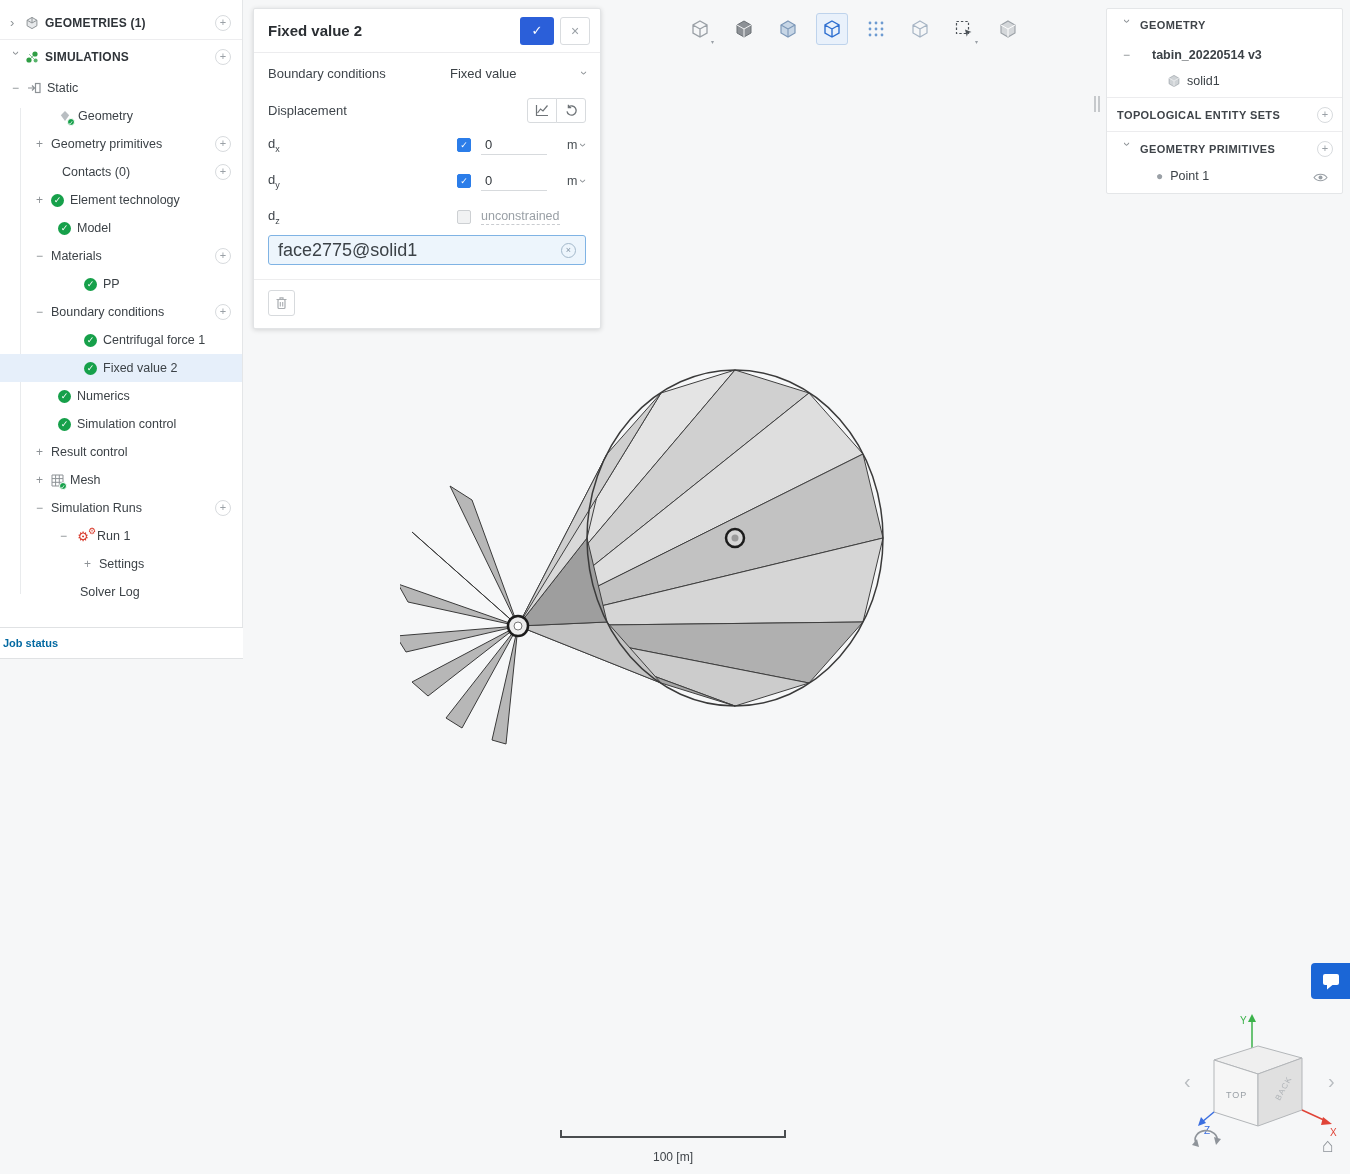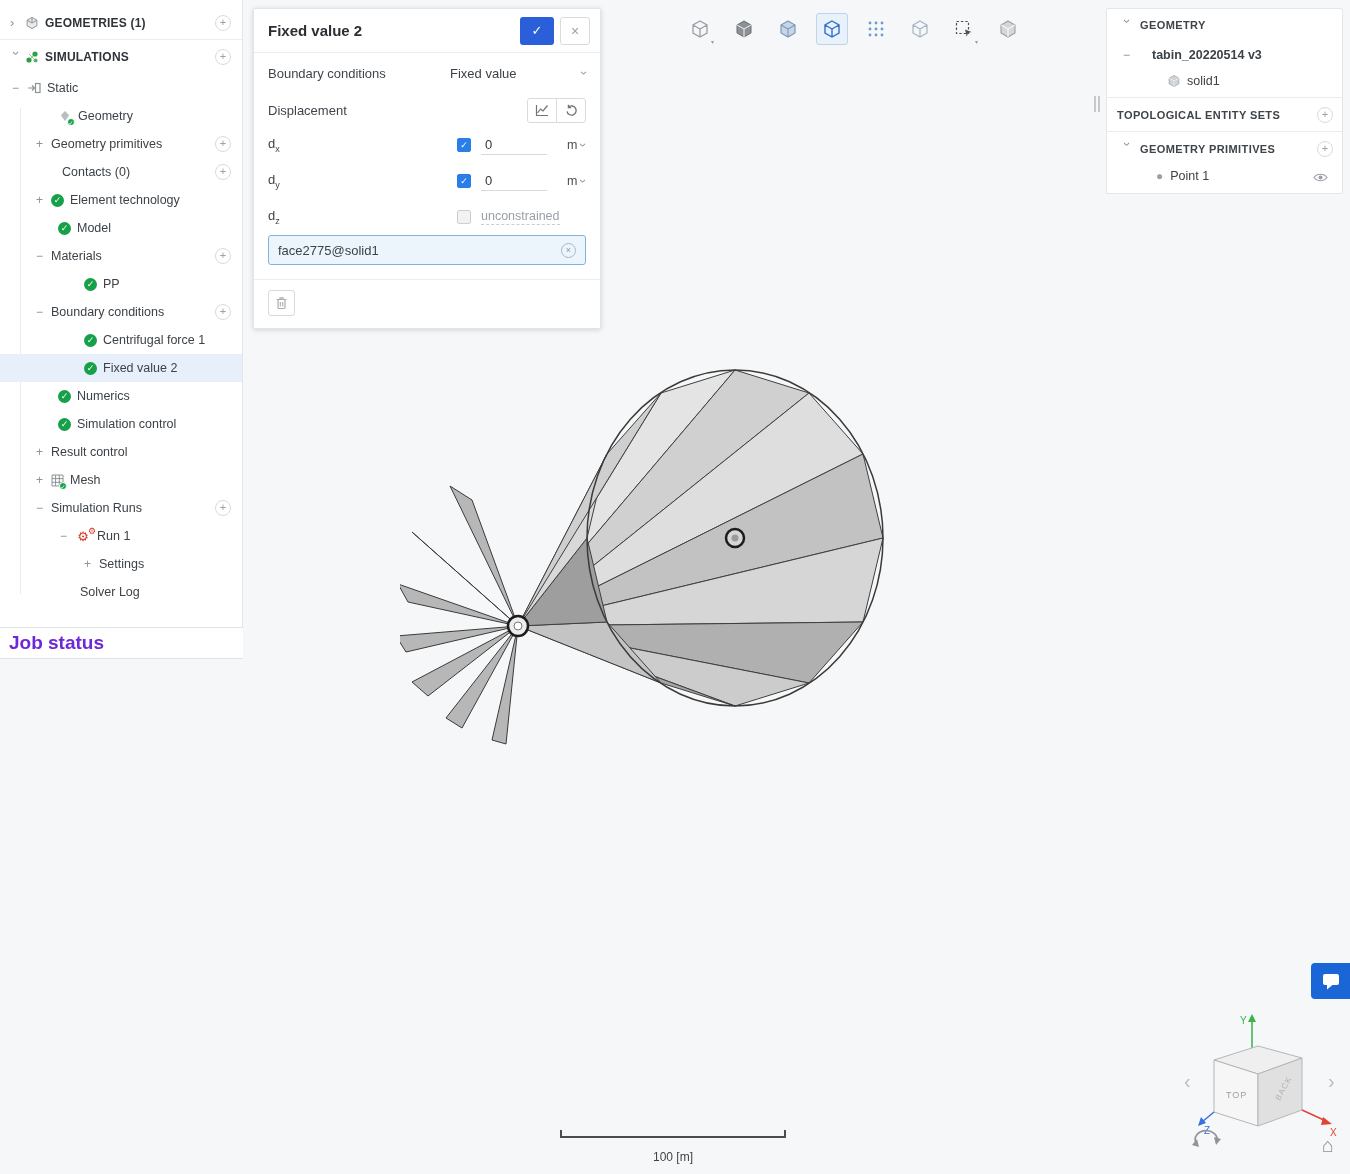--- a/index.html
+++ b/index.html
@@ -21,21 +21,21 @@
   .chev { color:#8d9296; font-size:13px; width:15px; flex:0 0 auto; display:inline-block; }
   .chev.down { transform:rotate(90deg); width:13px; margin-right:2px; }
   .lbl { white-space:nowrap; }
   .icon { display:inline-flex; align-items:center; justify-content:center; margin-right:6px; position:relative; flex:0 0 auto; }
   .chkic { width:13px; height:13px; border-radius:50%; background:#16a04a; color:#fff; font-size:9px; line-height:13px; display:inline-flex; align-items:center; justify-content:center; margin-right:6px; flex:0 0 auto; }
   .badge { position:absolute; right:-3px; bottom:-3px; width:8px; height:8px; border-radius:50%; background:#16a04a; color:#fff; font-size:6px; line-height:8px; text-align:center; border:1px solid #fff; }
   .addbtn { position:absolute; right:11px; top:50%; transform:translateY(-50%); width:16px; height:16px; border:1px solid #d8dbde; border-radius:50%; color:#9aa0a6; font-size:11px; line-height:13px; text-align:center; background:#fff; }
   .gear { color:#d8392b; font-size:13px; line-height:13px; }
   .gear-sm { position:absolute; font-size:9px; right:-5px; top:-4px; color:#d8392b; }
   .geo-divider { border-bottom:1px solid #ededef; }
-  .job-status { position:absolute; left:0; bottom:0; width:243px; height:32px; background:#fff; border-top:1px solid #e0e2e4; border-bottom:1px solid #e0e2e4; display:flex; align-items:center; padding:0 9px; font-weight:700; font-size:19px; color:#6d28d9; }
+  .job-status { position:absolute; left:0; bottom:0; width:243px; height:32px; background:#fff; border-top:1px solid #e0e2e4; border-bottom:1px solid #e0e2e4; display:flex; align-items:center; padding:0 3px; font-weight:700; font-size:11px; color:#0369a1; }
 
   
   .panel { position:absolute; left:253px; top:8px; width:348px; background:#fff; border:1px solid #e2e4e6; border-radius:2px; box-shadow:0 1px 5px rgba(0,0,0,.15); z-index:5; }
   .panel-header { display:flex; align-items:center; height:44px; padding:0 10px 0 14px; border-bottom:1px solid #ececee; }
   .panel-title { font-size:15px; font-weight:700; color:#2b2f33; flex:1; }
   .btn-apply { width:34px; height:28px; background:#2b5fd9; border:none; border-radius:3px; color:#fff; font-size:13px; margin-right:6px; cursor:pointer; }
   .btn-close { width:30px; height:28px; background:#fff; border:1px solid #d9dcdf; border-radius:3px; color:#9aa0a6; font-size:14px; cursor:pointer; }
   .prow { display:flex; align-items:center; padding:0 14px; }
   .prow .plabel { font-size:13px; color:#3f454b; }
   .row-bc { height:40px; justify-content:space-between; }
@@ -53,21 +53,21 @@
   .cbx.on { background:#2b7de9; border:1px solid #2b7de9; color:#fff; cursor:pointer; }
   .cbx.off { background:#f1f2f3; border:1px solid #cdd0d3; cursor:pointer; }
   .val-input { width:66px; border:none; border-bottom:1px solid #d7dadd; font-size:13px; color:#33383d; padding:2px 4px; margin-left:10px; outline:none; font-family:"Liberation Sans",sans-serif; }
   .unit { margin-left:20px; display:flex; align-items:center; gap:4px; font-size:12.5px; color:#4a5055; cursor:pointer; }
   .unconstrained { margin-left:10px; font-size:12.5px; color:#9aa0a6; border-bottom:1px dashed #c9ccd0; padding-bottom:1px; }
   .row-faces { height:34px; justify-content:space-between; margin-top:2px; }
   .faces-label { font-size:13px; font-weight:700; color:#2b2f33; }
   .faces-count { font-weight:400; color:#6b7075; margin-left:3px; }
   .clear-link { font-size:11.5px; color:#2a7de1; cursor:pointer; }
   .chip { margin:0 14px; height:30px; border:1px solid #7fb3e4; background:#edf5fc; border-radius:3px; display:flex; align-items:center; padding:0 9px; }
-  .chip-text { flex:1; font-size:13px; color:#3c4247; }
+  .chip-text { flex:1; font-size:18px; color:#3c4247; }
   .chip-x { width:15px; height:15px; border:1px solid #a3b8ca; border-radius:50%; color:#8496a6; font-size:9px; line-height:13px; text-align:center; cursor:pointer; background:transparent; }
   .panel-footer { border-top:1px solid #ededee; margin-top:14px; padding:10px 14px 12px; }
   .trash-btn { width:27px; height:26px; border:1px solid #d7dadd; border-radius:3px; background:#fff; display:flex; align-items:center; justify-content:center; cursor:pointer; }
 
   
   .vtoolbar { position:absolute; left:684px; top:13px; display:flex; gap:12px; z-index:4; }
   .tbtn { width:32px; height:32px; display:flex; align-items:center; justify-content:center; border-radius:3px; border:1px solid transparent; position:relative; cursor:pointer; color:#9aa0a6; }
   .tbtn.active { background:#e9f1fb; border-color:#bed3ec; color:#2e6fd0; }
   .tbtn .corner { position:absolute; right:1px; bottom:-1px; font-size:6px; color:#9aa0a6; }
 

